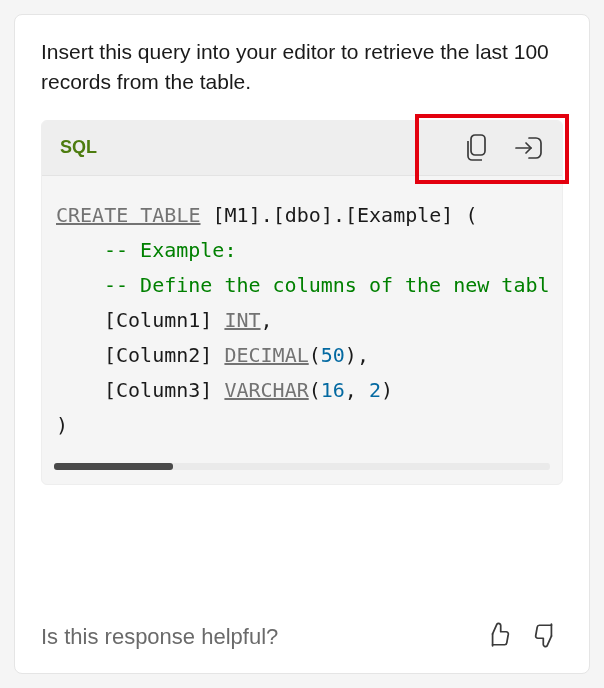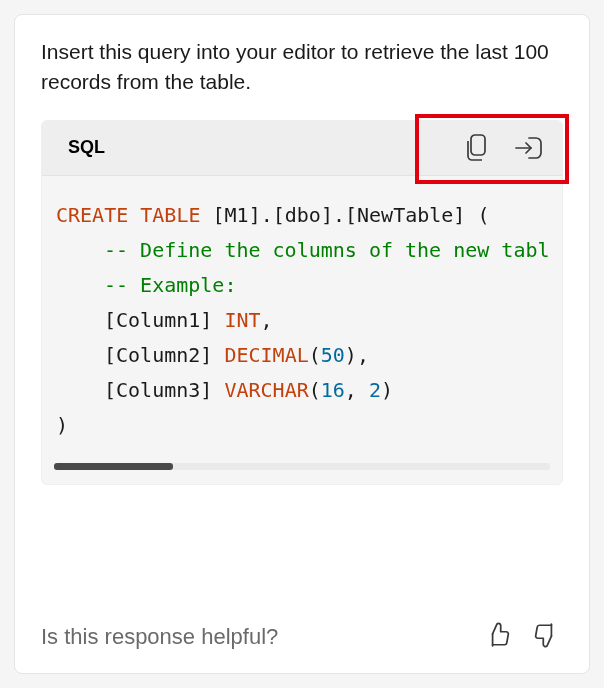--- a/index.html
+++ b/index.html
@@ -49,22 +49,21 @@
       display: flex;
       align-items: center;
       justify-content: space-between;
       padding: 12px 18px 12px 18px;
       background: #eeeeee;
       border-bottom: 1px solid #e3e3e3;
     }
     .code-lang {
       font-weight: 600;
       font-size: 18px;
-      color: #000000;
-      margin-left: 8px;
+      color: #4d7c0f;
     }
     .code-actions {
       display: flex;
       gap: 24px;
       align-items: center;
     }
     .icon-btn {
       background: none;
       border: none;
       cursor: pointer;
@@ -76,21 +75,21 @@
     }
     .code-body {
       padding: 22px 14px 18px 14px;
       font-family: "Segoe UI", Consolas, monospace;
       font-size: 20px;
       line-height: 1.75;
       color: #1a1a1a;
       overflow-x: hidden;
       white-space: nowrap;
     }
-    .kw { color: #c2410c; }
+    .kw { color: #737373; text-decoration: underline; }
     .num { color: #0369a1; }
     .comment { color: #008000; }
     .indent { display: inline-block; width: 48px; }
     .scroll-track {
       height: 7px;
       background: #eaeaea;
       border-radius: 3px;
       margin: 2px 12px 14px 12px;
       position: relative;
     }
@@ -147,23 +146,23 @@
           <button class="icon-btn">
             <svg width="30" height="26" viewBox="0 0 30 26" fill="none" stroke="currentColor" stroke-width="1.7" stroke-linecap="round" stroke-linejoin="round">
               <path d="M15 3 h7 a5 5 0 0 1 5 5 v10 a5 5 0 0 1 -5 5 h-7"></path>
               <line x1="2" y1="13" x2="17" y2="13"></line>
               <polyline points="12,8 17,13 12,18"></polyline>
             </svg>
           </button>
         </div>
       </div>
       <div class="code-body">
-        <div><span class="kw">CREATE TABLE</span><span> [M1].[dbo].[NewTable] (</span></div>
+        <div><span class="kw">CREATE TABLE</span><span> [M1].[dbo].[Example] (</span></div>
+        <div><span class="indent"></span><span class="comment">-- Example:</span></div>
         <div><span class="indent"></span><span class="comment">-- Define the columns of the new tabl</span></div>
-        <div><span class="indent"></span><span class="comment">-- Example:</span></div>
         <div><span class="indent"></span><span>[Column1] </span><span class="kw">INT</span><span>,</span></div>
         <div><span class="indent"></span><span>[Column2] </span><span class="kw">DECIMAL</span><span>(</span><span class="num">50</span><span>),</span></div>
         <div><span class="indent"></span><span>[Column3] </span><span class="kw">VARCHAR</span><span>(</span><span class="num">16</span><span>, </span><span class="num">2</span><span>)</span></div>
         <div><span>)</span></div>
       </div>
       <div class="scroll-track">
         <div class="scroll-thumb"></div>
       </div>
     </div>
   </div>

